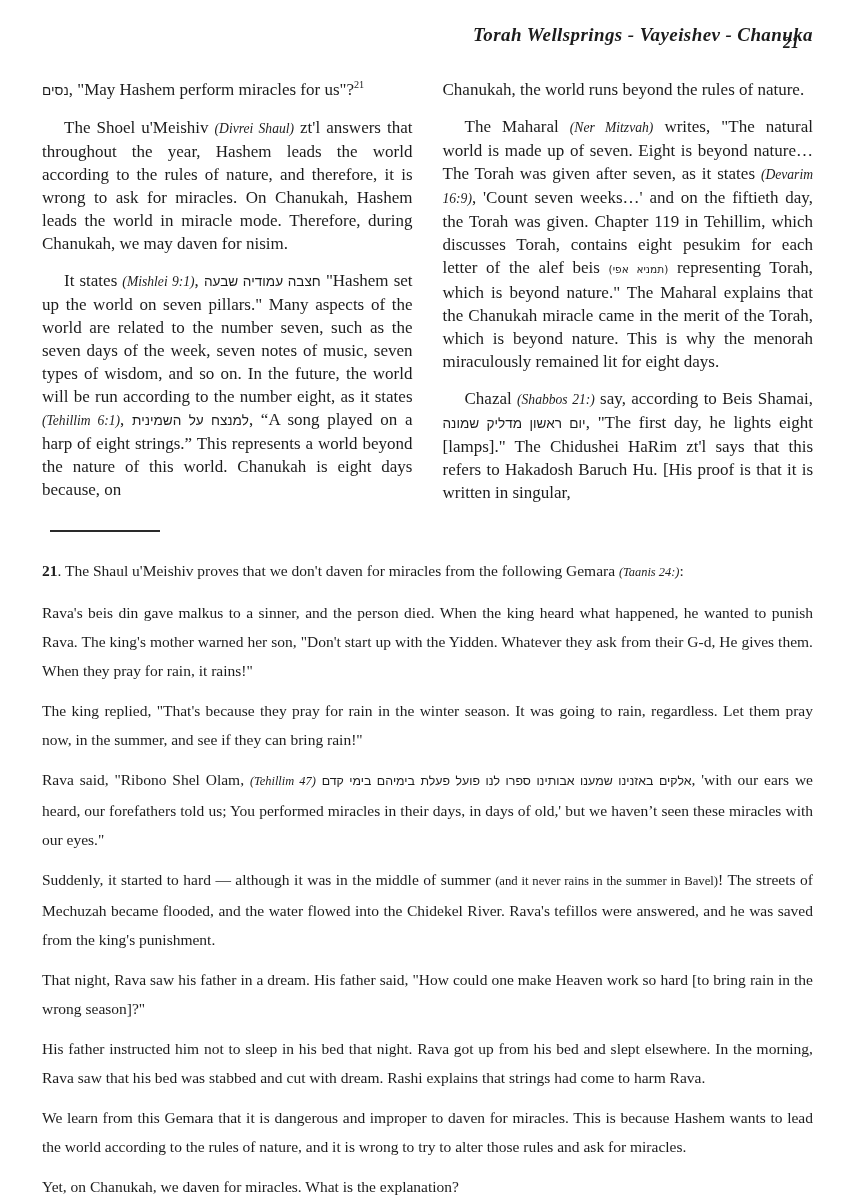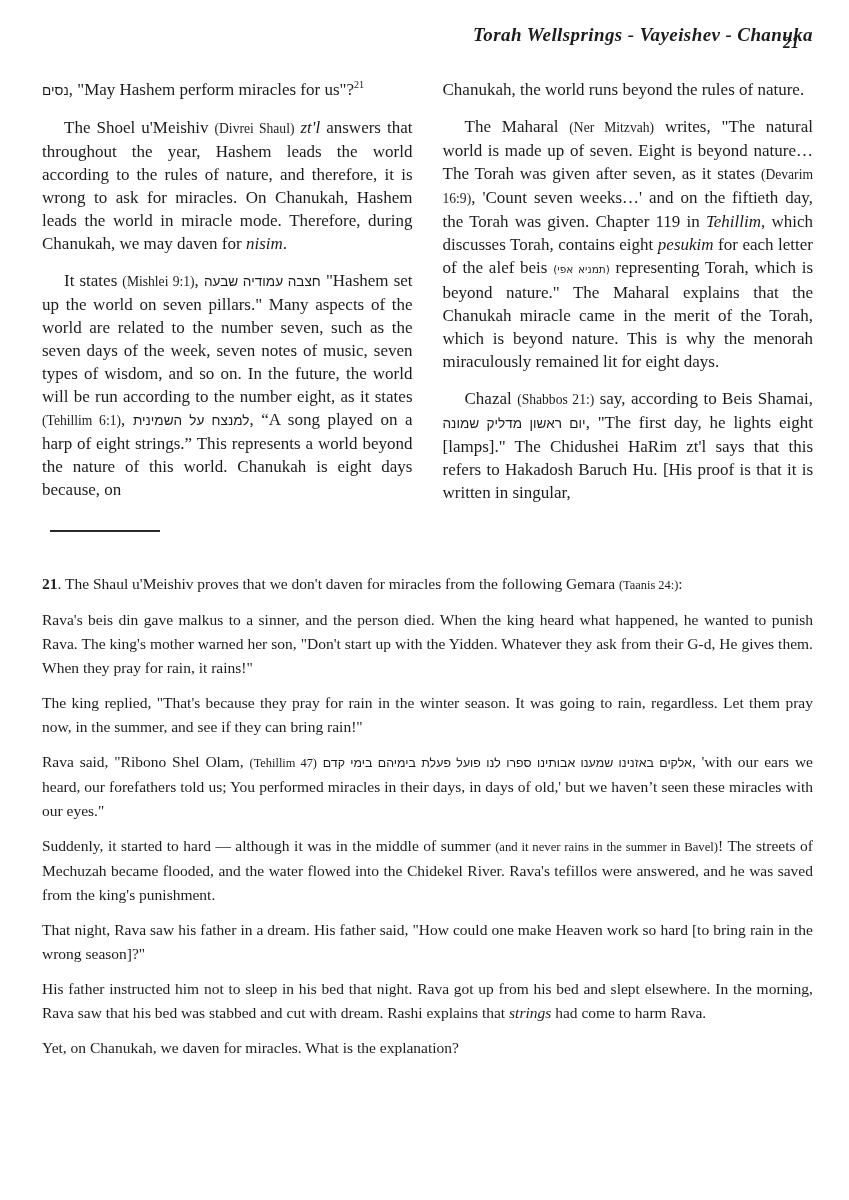--- a/index.html
+++ b/index.html
@@ -52,31 +52,31 @@
     text-align: justify;
   }
   .col .para { margin: 0 0 14px 0; }
   .para.indent { text-indent: 22px; }
   .separator {
     width: 110px;
     border-top: 2px solid #2a2a2a;
     margin: 12px 0 0 8px;
   }
   .footnote {
-    margin-top: 40px;
+    margin-top: 24px;
     font-size: 15.5px;
-    line-height: 24px;
+    line-height: 29px;
     text-align: justify;
   }
   .footnote .para { margin: 0 0 11px 0; }
   
   .seg-n { }
-  .seg-i { font-style: italic; }
+  .seg-i { }
   .seg-b { font-weight: bold; }
-  .seg-c { font-size: 0.8em; }
+  .seg-c { font-style: italic; font-size: 0.8em; }
   .seg-s { font-size: 0.82em; }
   .seg-h { font-family: Liberation Sans, sans-serif; font-size: 0.8em; }
   .seg-hs { font-family: "DejaVu Sans", sans-serif; font-size: 0.62em; }
   sup.seg-sup { font-size: 0.6em; line-height: 0; }
 </style>
 </head>
 <body>
 
 <div class="page">
   <div class="header">
@@ -97,15 +97,16 @@
   </div>
   <div class="separator"></div>
   <div class="footnote">
       <p class="para"><span class="seg-b">21</span><span class="seg-n">. The Shaul u'Meishiv proves that we don't daven for miracles from the following Gemara </span><span class="seg-c">(Taanis 24:)</span><span class="seg-n">:</span></p>
       <p class="para"><span class="seg-n">Rava's beis din gave malkus to a sinner, and the person died. When the king heard what happened, he wanted to punish Rava. The king's mother warned her son, "Don't start up with the Yidden. Whatever they ask from their G-d, He gives them. When they pray for rain, it rains!"</span></p>
       <p class="para"><span class="seg-n">The king replied, "That's because they pray for rain in the winter season. It was going to rain, regardless. Let them pray now, in the summer, and see if they can bring rain!"</span></p>
       <p class="para"><span class="seg-n">Rava said, "Ribono Shel Olam, </span><span class="seg-c">(Tehillim 47)</span><span class="seg-n"> </span><span class="seg-h" dir="rtl">אלקים באזנינו שמענו אבותינו ספרו לנו פועל פעלת בימיהם בימי קדם</span><span class="seg-n">, 'with our ears we heard, our forefathers told us; You performed miracles in their days, in days of old,' but we haven’t seen these miracles with our eyes."</span></p>
       <p class="para"><span class="seg-n">Suddenly, it started to hard — although it was in the middle of summer </span><span class="seg-s">(and it never rains in the summer in Bavel)</span><span class="seg-n">! The streets of Mechuzah became flooded, and the water flowed into the Chidekel River. Rava's tefillos were answered, and he was saved from the king's punishment.</span></p>
       <p class="para"><span class="seg-n">That night, Rava saw his father in a dream. His father said, "How could one make Heaven work so hard [to bring rain in the wrong season]?"</span></p>
       <p class="para"><span class="seg-n">His father instructed him not to sleep in his bed that night. Rava got up from his bed and slept elsewhere. In the morning, Rava saw that his bed was stabbed and cut with dream. Rashi explains that </span><span class="seg-i">strings</span><span class="seg-n"> had come to harm Rava.</span></p>
+      <p class="para"><span class="seg-n">We learn from this Gemara that it is dangerous and improper to daven for miracles. This is because Hashem wants to lead the world according to the rules of nature, and it is wrong to try to alter those rules and ask for miracles.</span></p>
       <p class="para"><span class="seg-n">Yet, on Chanukah, we daven for miracles. What is the explanation?</span></p>
     </div>
 </div>
 
 </body></html>

